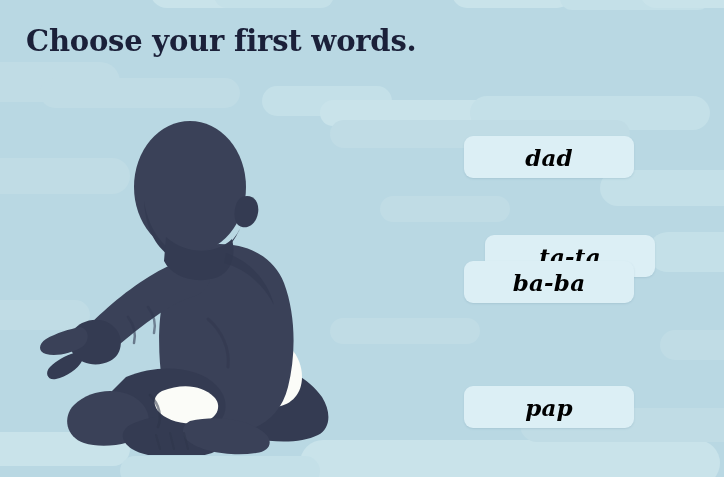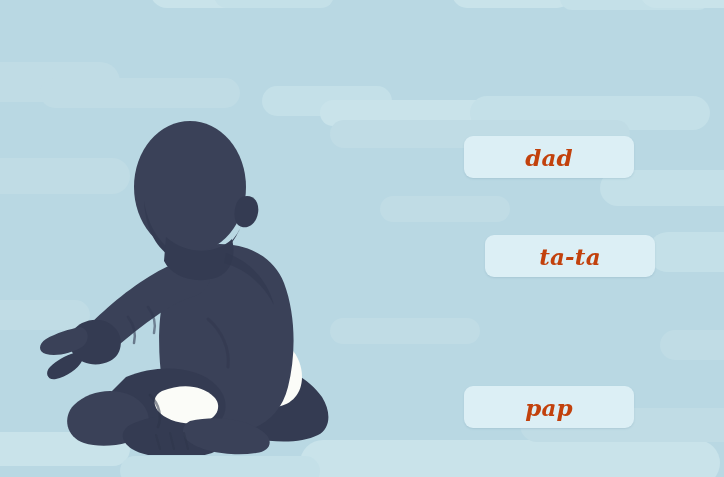--- a/index.html
+++ b/index.html
@@ -113,21 +113,21 @@
     box-shadow: 0 1px 2px rgba(90,130,150,0.18);
     display: flex;
     align-items: center;
     justify-content: center;
     padding: 16px;
     cursor: pointer;
     font-family: "DejaVu Serif", "Liberation Serif", serif;
     font-weight: bold;
     font-style: italic;
     font-size: 23px;
-    color: #c2410c;
+    color: #000000;
     letter-spacing: 0.2px;
   }
   .word-button.offset {
     left: 485px;
     margin-top: 37px;
   }
   .word-button.flush {
     left: 464px;
   }
   .wb-1 { top: 136px; }
@@ -159,20 +159,21 @@
     <div class="cloud soft c15"></div>
     <div class="cloud faint c16"></div>
     <div class="cloud faint c17"></div>
     <div class="cloud faint c18"></div>
     <div class="cloud c19"></div>
     <div class="cloud c20"></div>
     <div class="cloud soft c21"></div>
     <div class="cloud faint c22"></div>
   </div>
 
+  <h1 class="page-title">Choose your first words.</h1>
 
   <div class="baby-illustration">
     <svg viewBox="0 0 320 350" xmlns="http://www.w3.org/2000/svg" aria-hidden="true">
       <g>
 
         <path d="M196 258 C238 252 276 268 292 292 C302 308 300 324 288 330
                  C268 340 232 338 206 328 C184 320 176 300 180 282 Z" fill="#343b52"></path>
 
         <path d="M232 230 C256 232 272 250 272 272 C272 288 262 300 246 302
                  C236 290 226 272 224 254 Z" fill="#fbfcf8"></path>
@@ -232,16 +233,17 @@
         <path d="M120 290 C130 300 132 312 128 322" stroke="#2e3549" stroke-width="2.5" fill="none" opacity="0.55" stroke-linecap="round"></path>
 
         <path d="M126 330 L130 344 M140 328 L144 344 M154 328 L158 344" stroke="#2e3549" stroke-width="2" fill="none" opacity="0.5" stroke-linecap="round"></path>
       </g>
     </svg>
   </div>
 
   <div class="word-list">
     <button class="word-button flush wb-1">dad</button>
     <button class="word-button offset wb-2">ta-ta</button>
+    <button class="word-button flush wb-3">ba-ba</button>
     <button class="word-button flush wb-5">pap</button>
   </div>
 
 </div>
 
 </body></html>

